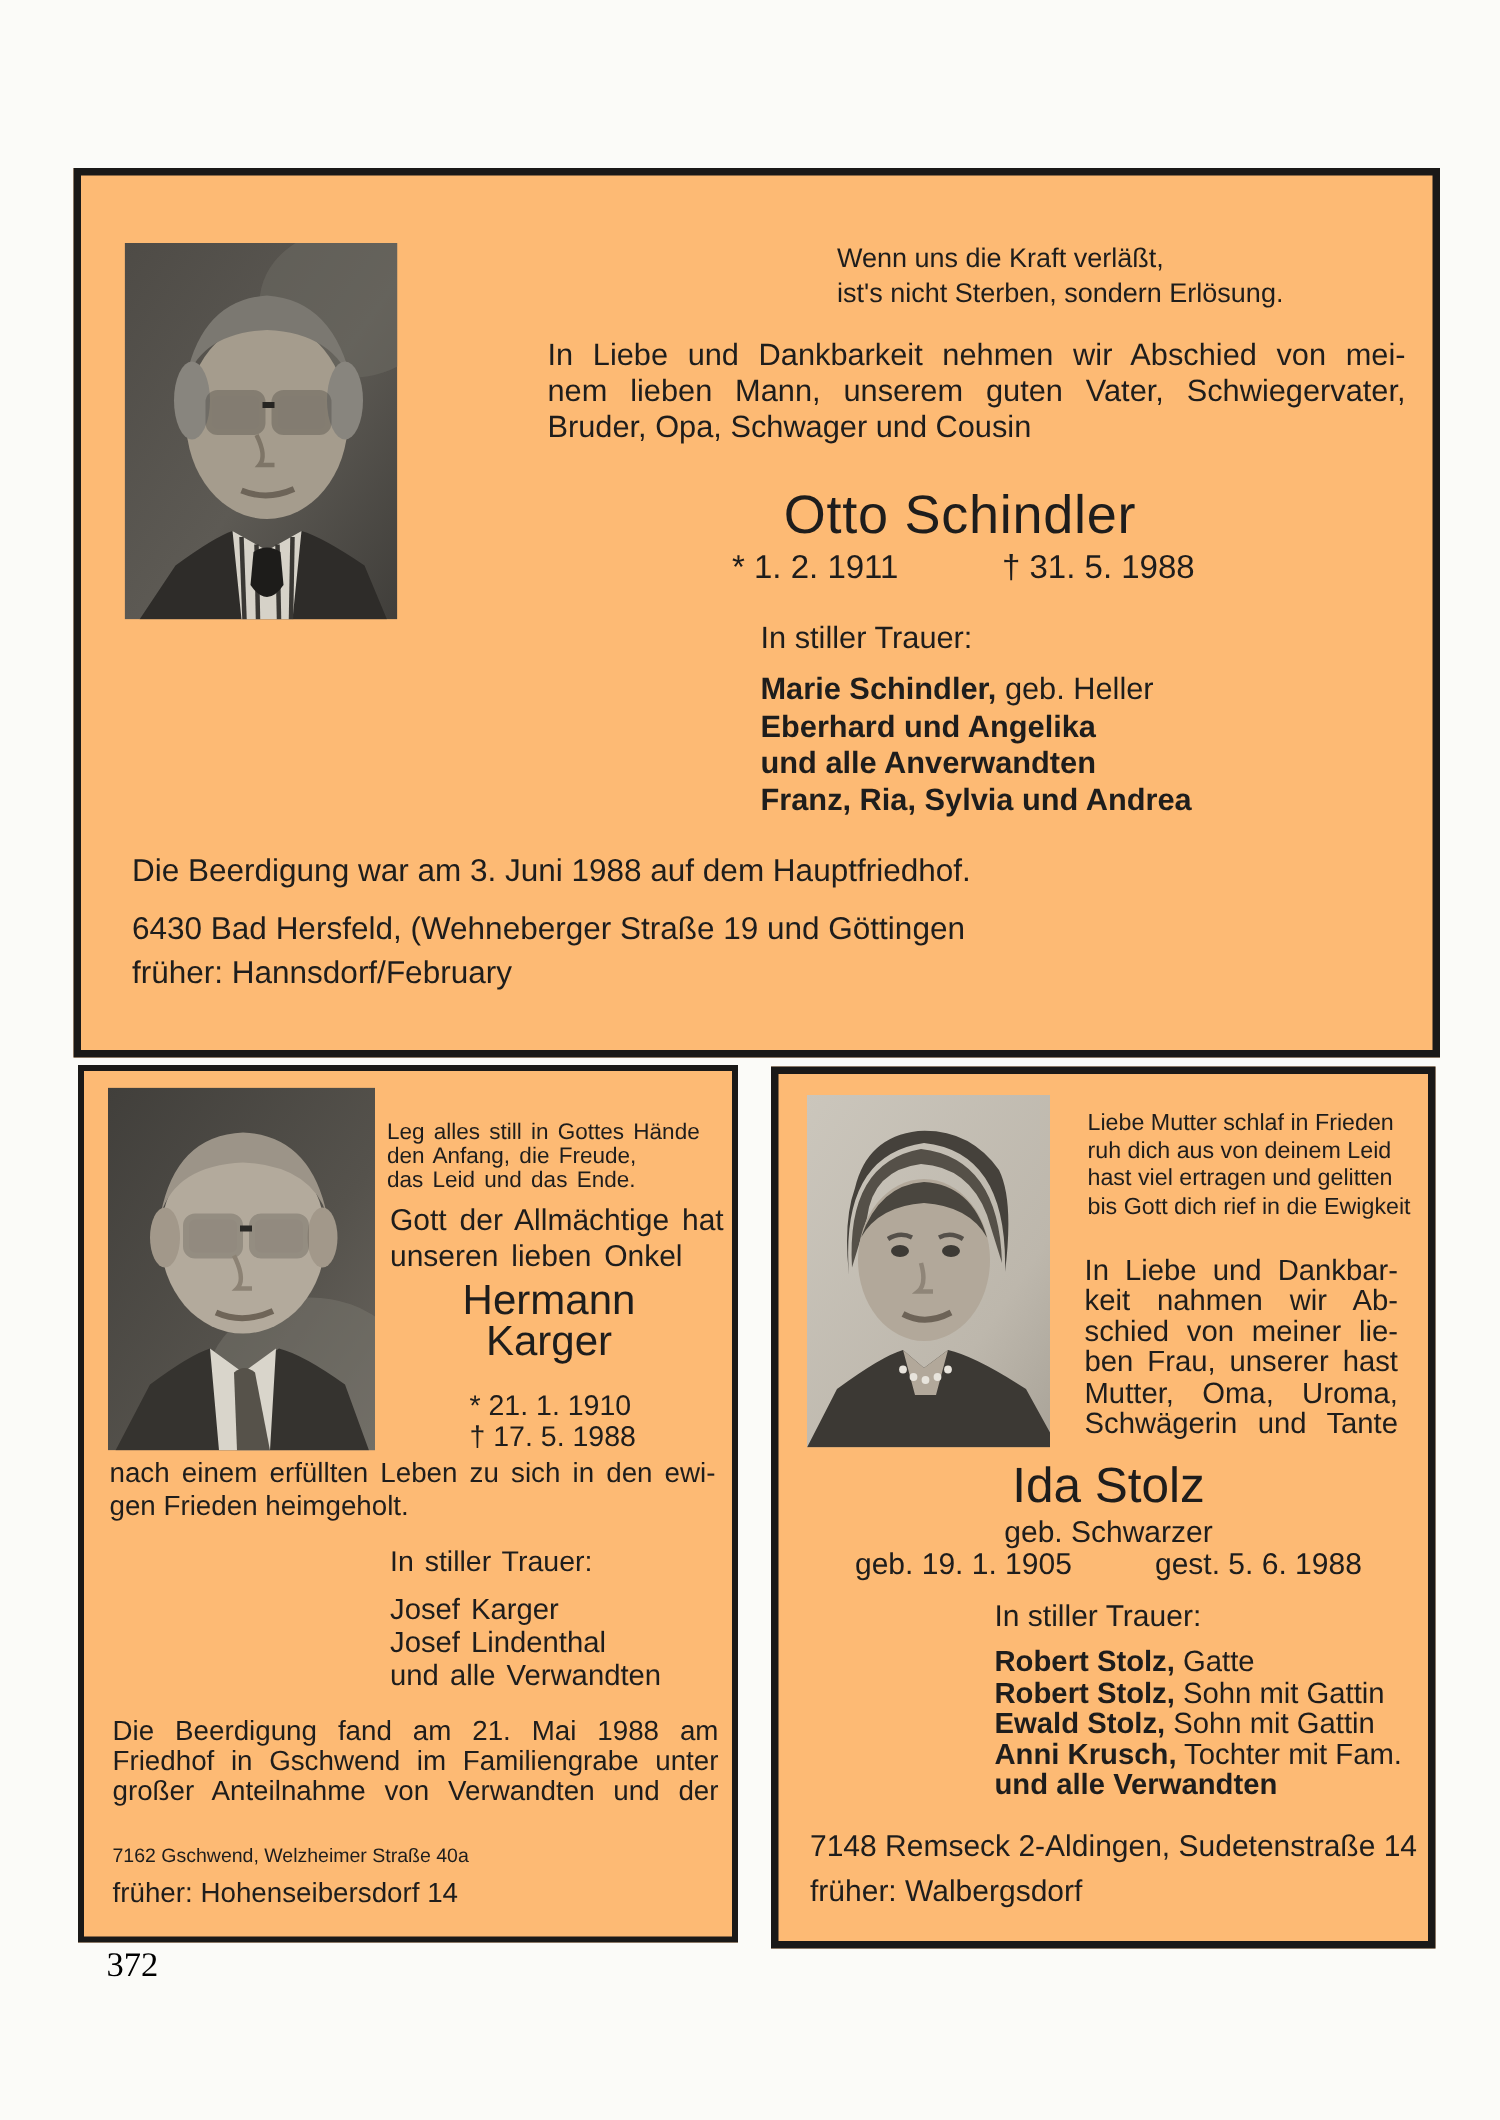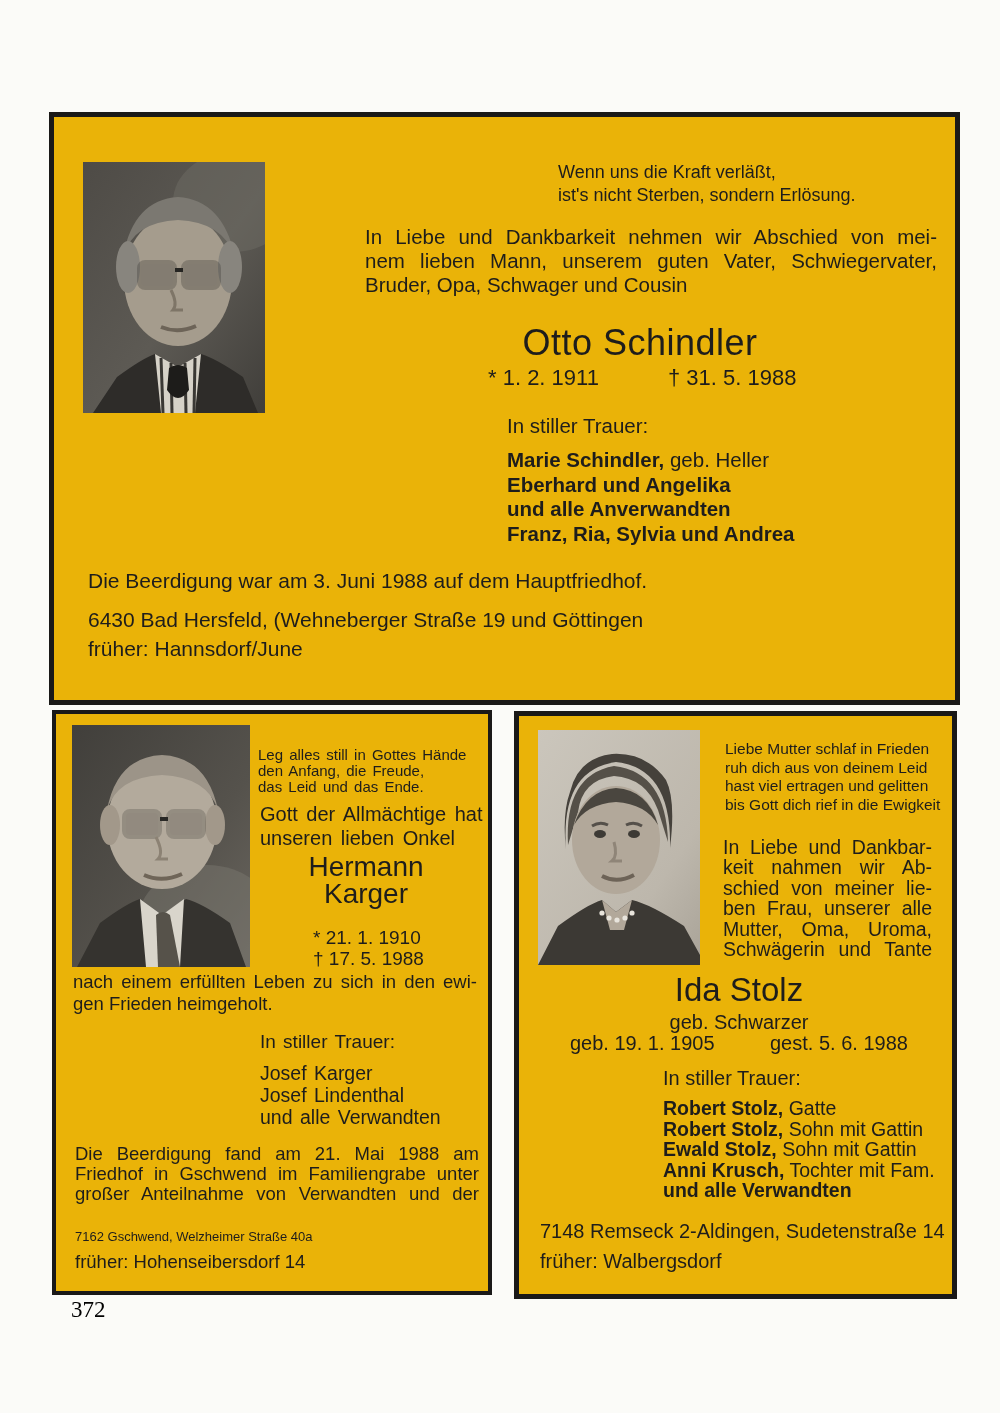--- a/index.html
+++ b/index.html
@@ -2,21 +2,21 @@
 <html><head>
 <meta charset="utf-8">
 <style>
   html,body { margin:0; padding:0; }
   body {
     width:1000px; height:1413px; position:relative; overflow:hidden;
     background:#fbfbf8;
     font-family:"Liberation Sans", sans-serif;
     color:#1e1d1c;
   }
-  .box { position:absolute; border-style:solid; border-color:#1a1918; background:#eab308; }
+  .box { position:absolute; border-style:solid; border-color:#1a1918; background:#fdba74; }
   #box-otto   { left:49px;  top:112px; width:901px; height:583px; border-width:5px; }
   #box-karger { left:52px;  top:710px; width:432px; height:577px; border-width:4px; }
   #box-stolz  { left:514px; top:711px; width:433px; height:578px; border-width:5px; }
   .abs { position:absolute; white-space:nowrap; }
   .jl { text-align:justify; text-align-last:justify; white-space:normal; }
   .ctr { text-align:center; }
   .bold { font-weight:normal; }
   .photo { overflow:hidden; }
   .photo svg { display:block; width:100%; height:100%; }
   #page-number {
@@ -81,21 +81,21 @@
 
   <div class="abs" style="left:453px;top:331px;font-size:20.5px;line-height:24.5px">
     <div><b>Marie Schindler,</b><span> geb. Heller</span></div>
     <div><b>Eberhard und Angelika</b><span></span></div>
     <div><b>und alle Anverwandten</b><span></span></div>
     <div><b>Franz, Ria, Sylvia und Andrea</b><span></span></div>
   </div>
 
   <div class="abs" style="left:34px;top:452px;font-size:21px">Die Beerdigung war am 3. Juni 1988 auf dem Hauptfriedhof.</div>
   <div class="abs" style="left:34px;top:491px;font-size:21px">6430 Bad Hersfeld, (Wehneberger Straße 19 und Göttingen</div>
-  <div class="abs" style="left:34px;top:520px;font-size:21px">früher: Hannsdorf/June</div>
+  <div class="abs" style="left:34px;top:520px;font-size:21px">früher: Hannsdorf/February</div>
 </div>
 
 <div class="box" id="box-karger">
 
   <div class="abs photo" style="left:16px;top:11px;width:178px;height:242px">
     <svg viewBox="0 0 178 242" preserveAspectRatio="none">
       <defs>
         <linearGradient id="kbg" x1="0" y1="0" x2="1" y2="1">
           <stop offset="0" stop-color="#413f3b"></stop>
             <stop offset="0.6" stop-color="#55524c"></stop>
@@ -201,21 +201,21 @@
     <div>Liebe Mutter schlaf in Frieden</div>
     <div>ruh dich aus von deinem Leid</div>
     <div>hast viel ertragen und gelitten</div>
     <div>bis Gott dich rief in die Ewigkeit</div>
   </div>
 
   <div class="abs" style="left:204px;top:121px;width:209px;font-size:19.5px;line-height:20.4px">
     <div class="jl">In Liebe und Dankbar-</div>
     <div class="jl">keit nahmen wir Ab-</div>
     <div class="jl">schied von meiner lie-</div>
-    <div class="jl">ben Frau, unserer alle</div>
+    <div class="jl">ben Frau, unserer hast</div>
     <div class="jl">Mutter, Oma, Uroma,</div>
     <div class="jl">Schwägerin und Tante</div>
   </div>
 
   <div class="abs ctr bold" style="left:20px;top:255px;width:400px;font-size:33px">Ida Stolz</div>
 
   <div class="abs ctr" style="left:20px;top:295px;width:400px;font-size:20px">geb. Schwarzer</div>
 
   <span class="abs" style="left:51px;top:316px;font-size:20px">geb. 19. 1. 1905</span>
   <span class="abs" style="left:251px;top:316px;font-size:20px">gest. 5. 6. 1988</span>

